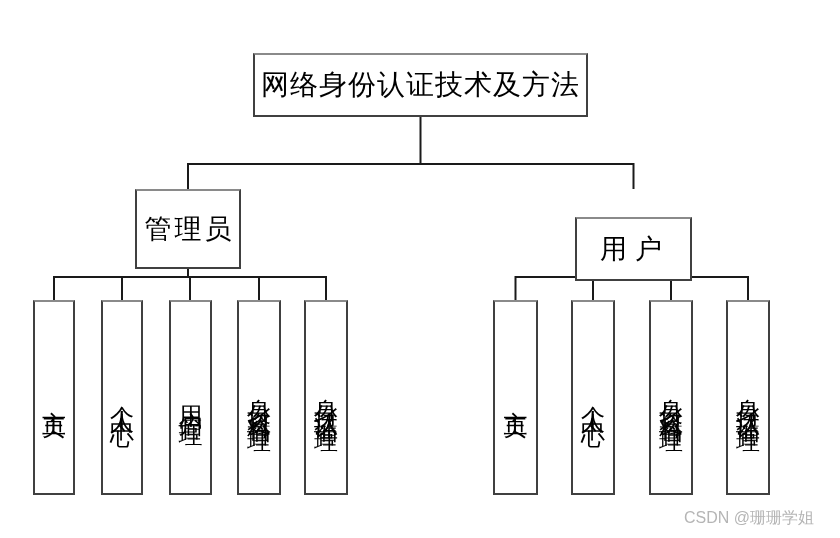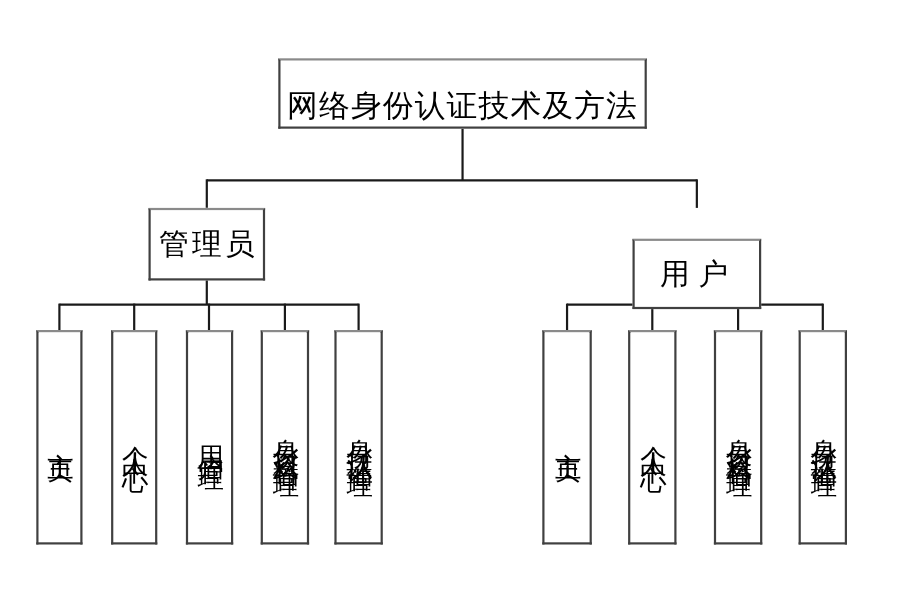--- a/index.html
+++ b/index.html
@@ -37,26 +37,25 @@
     display: flex;
     align-items: center;
     justify-content: center;
     text-align: center;
   }
   .node-root {
     left: 253px; top: 53px; width: 335px; height: 64px;
     font-size: 28px;
     letter-spacing: 1px;
     white-space: nowrap;
-    align-items: flex-end;
   }
   .node-branch {
     font-size: 27px;
   }
-  .node-admin { left: 135px; top: 189px; width: 106px; height: 66px; letter-spacing: 3px; }
+  .node-admin { left: 135px; top: 189px; width: 106px; height: 80px; letter-spacing: 3px; }
   .node-user  { left: 575px; top: 189px; width: 117px; height: 64px; letter-spacing: 8px; margin-top: 28px; }
   .node-branch .hlabel { padding-left: 3px; } 
   .leaf {
     top: 300px;
     height: 195px;
   }
   .vtext {
     writing-mode: vertical-rl;
     text-orientation: upright;
     font-size: 24px;
@@ -135,14 +134,15 @@
   <div class="node leaf" style="left:571px;width:44px;">
     <span class="vtext">个人中心</span>
   </div>
   <div class="node leaf" style="left:649px;width:44px;">
     <span class="vtext">身份资料管理</span>
   </div>
   <div class="node leaf" style="left:726px;width:44px;">
     <span class="vtext">身份认证管理</span>
   </div>
 
+  <div class="watermark">CSDN @珊珊学姐</div>
 
 </div>
 
 </body></html>

